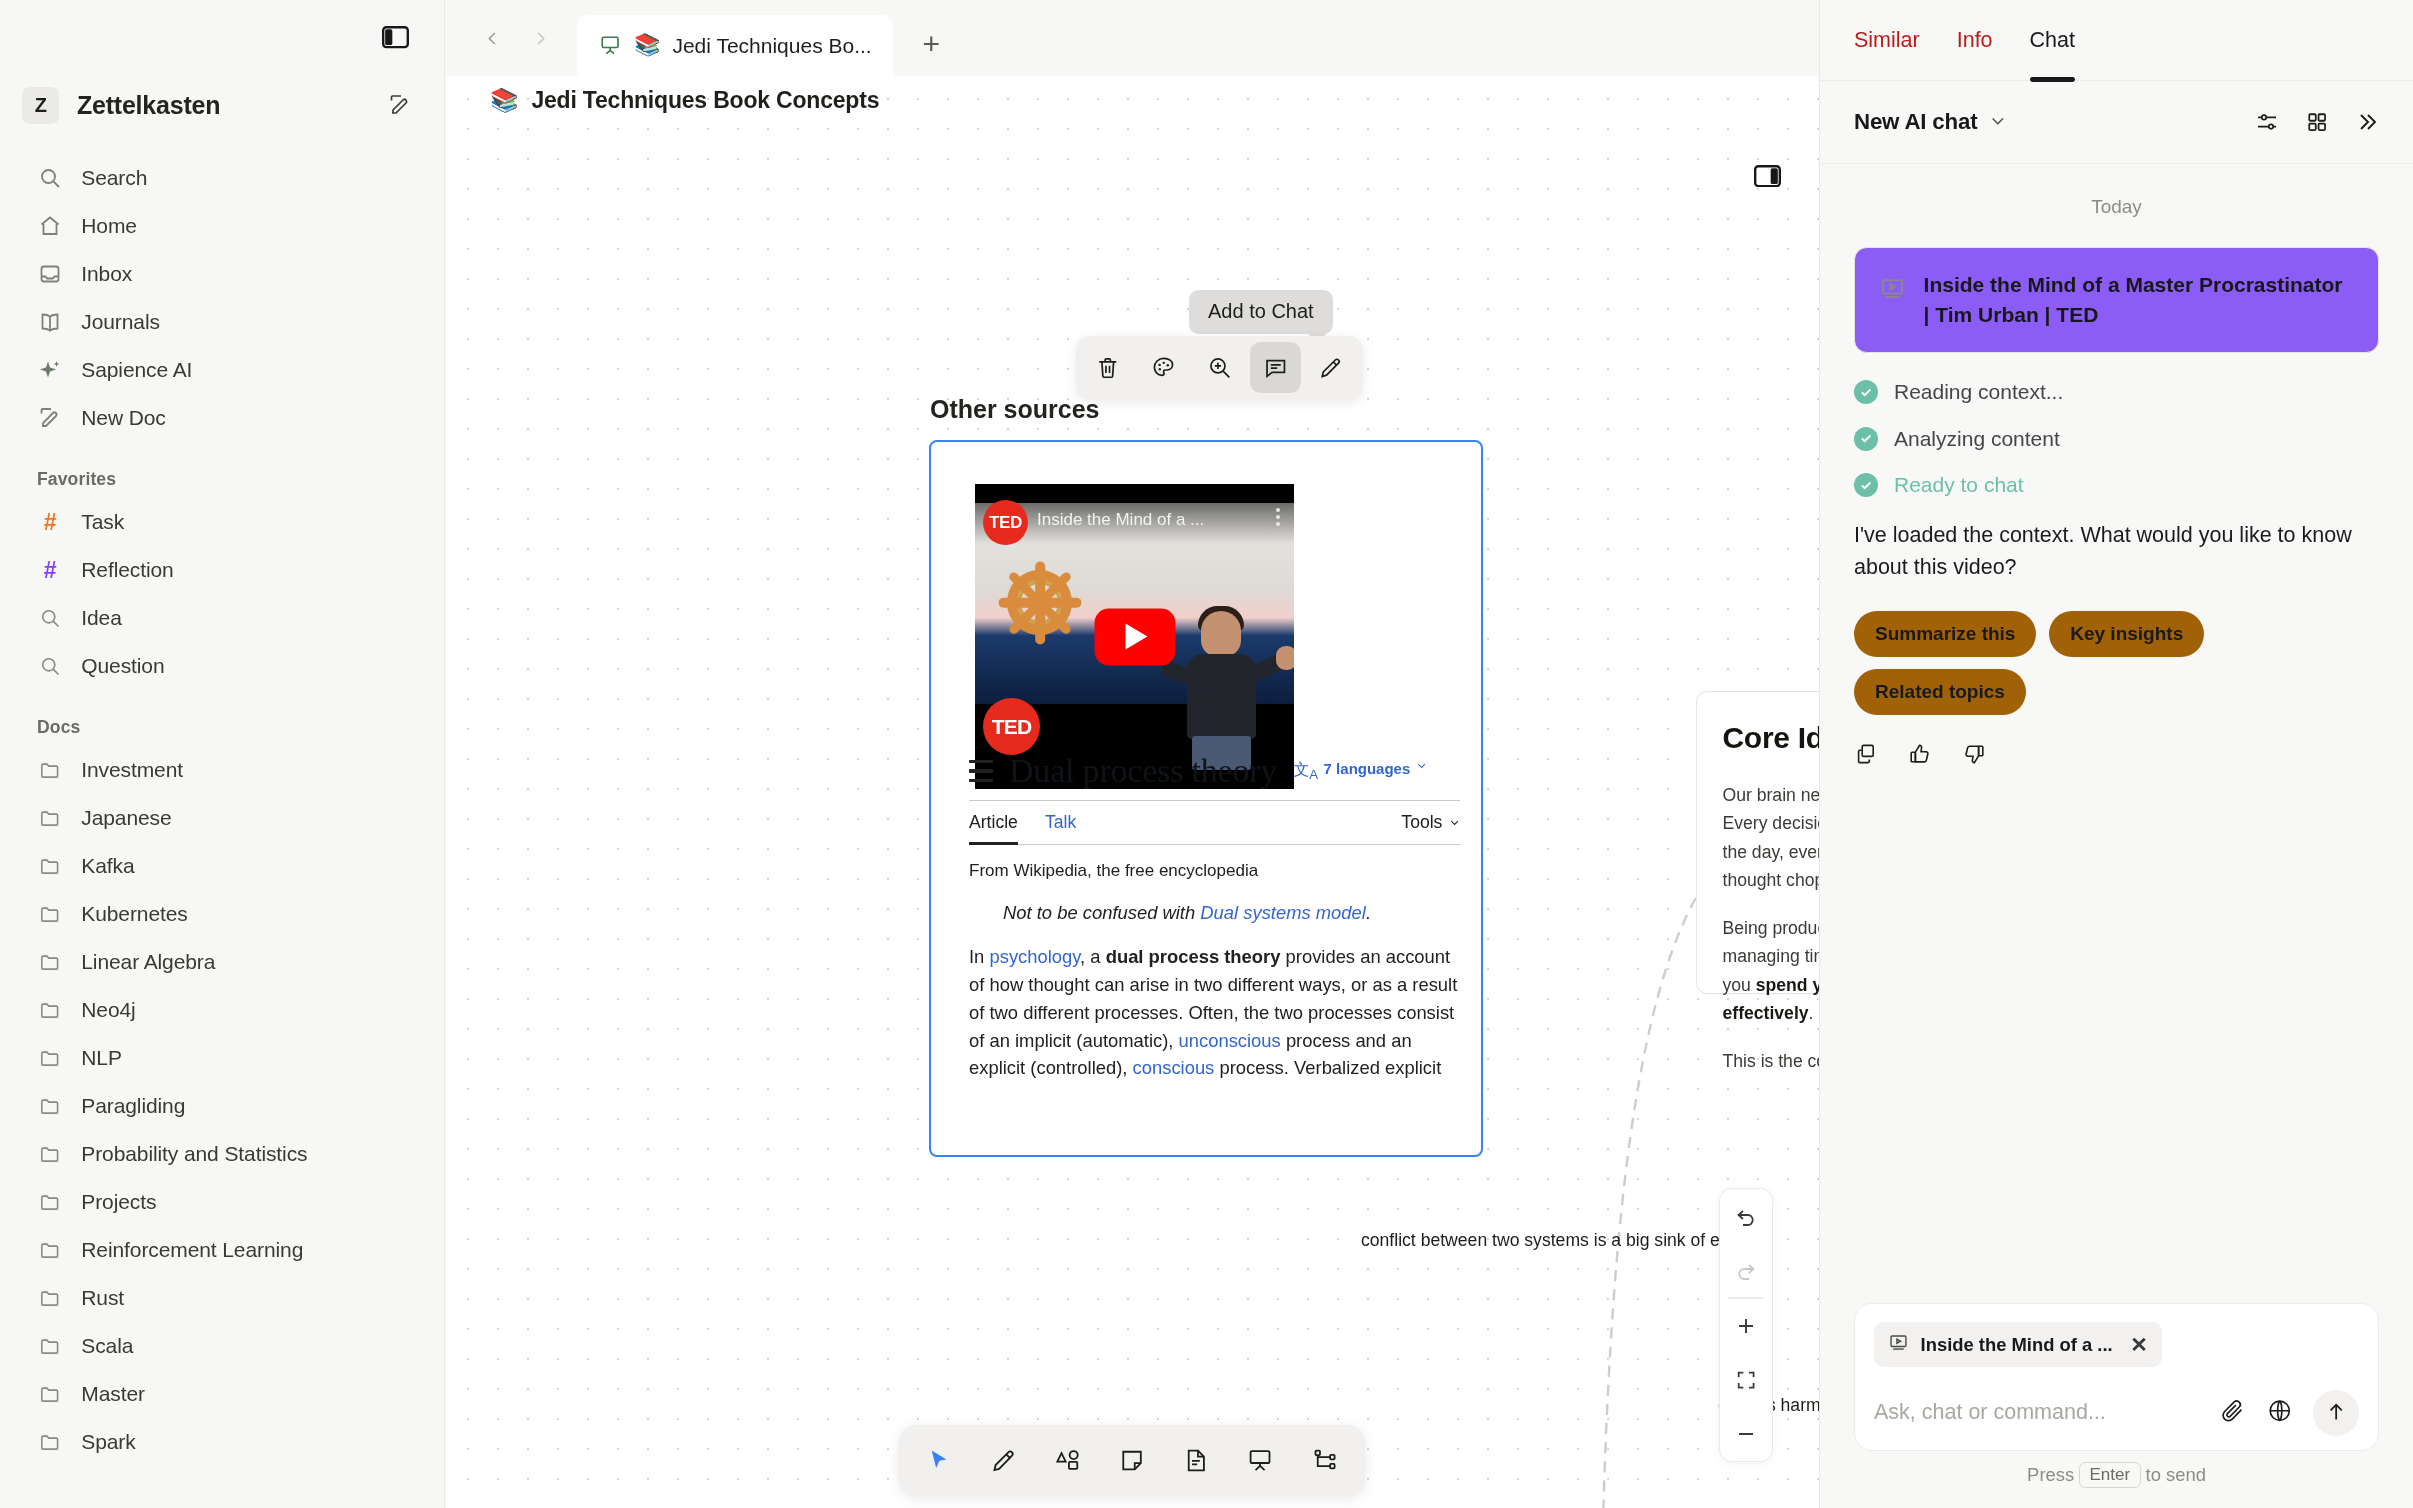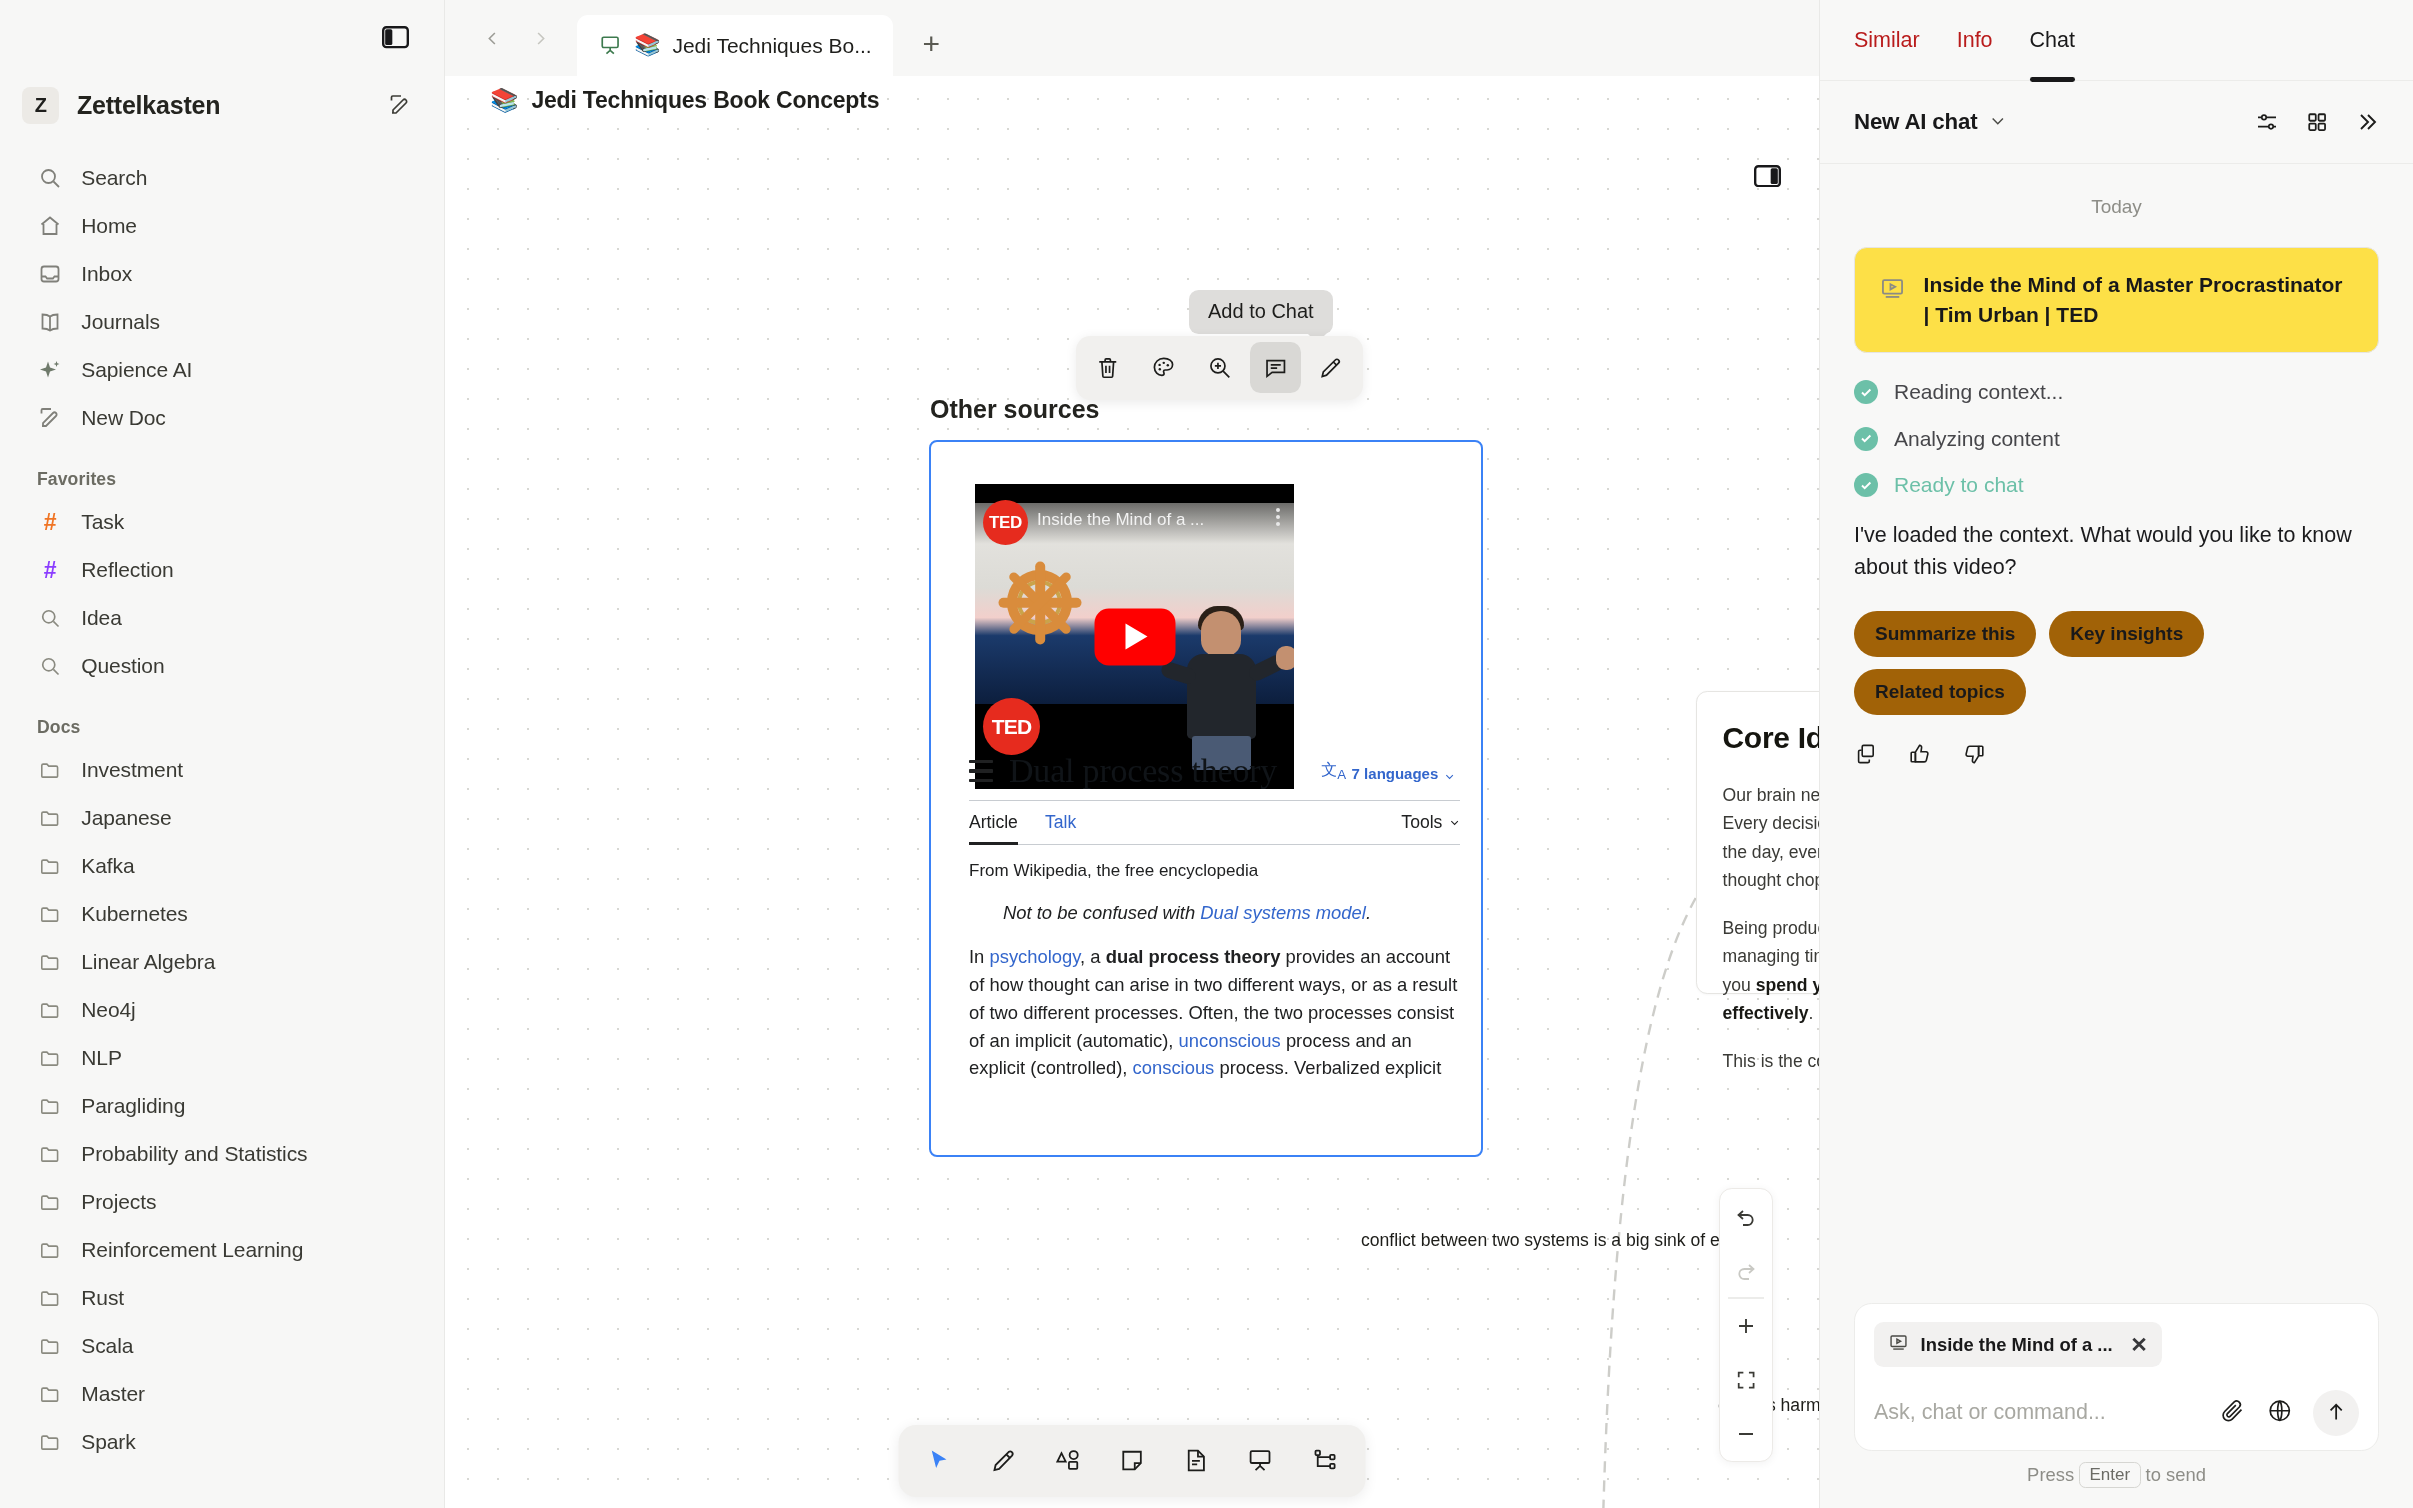--- a/index.html
+++ b/index.html
@@ -139,21 +139,21 @@
   .vt-play::after { content:''; border-left:22.3px solid #fff; border-top:13.6px solid transparent; border-bottom:13.6px solid transparent; margin-left:4.8px;}
 
   .wiki { position: absolute; left: 38px; top: 310px; right: 21px; }
   .wiki-h { display: flex; align-items: center; gap: 16px; }
   .wiki-listicon { width: 24px; height: 22.3px; display:flex;flex-direction:column;justify-content:space-between; flex:none; }
   .wiki-listicon span { height:3.2px; background:#202122; border-radius:0.8px; }
   .wiki-listicon span:nth-child(1){ width:24px;}
   .wiki-listicon span:nth-child(2){ width:24px;}
   .wiki-listicon span:nth-child(3){ width:24px;}
   .wiki-title { font-family:"Liberation Serif", serif; font-size: 34px; color: #101418; font-weight: 400; letter-spacing:-0.2px;}
-  .wiki-lang { display:flex; align-items:flex-end; gap:5.6px; font-size:15px; font-weight:700; color:#3366cc; white-space:nowrap;margin-left:28px;}
+  .wiki-lang { display:flex; align-items:flex-start; gap:5.6px; font-size:15px; font-weight:700; color:#3366cc; white-space:nowrap;}
   .wiki-lang .xa { font-size:16px; color:#3366cc; font-weight:400;}
   .wiki-tabs { margin-top: 9.6px; border-top: 1.6px solid #c8ccd1; border-bottom: 1.6px solid #c8ccd1;
      display:flex; align-items:center; height:45px; font-size:17.6px; }
   .wiki-tab { color:#202122; margin-right: 27px; padding-bottom:0; position:relative; height:100%; display:flex; align-items:center;}
   .wiki-tab.active::after { content:''; position:absolute; left:0; right:0; bottom:-1.6px; height:3.2px; background:#202122; }
   .wiki-tab.link { color:#3366cc; }
   .wiki-tools { margin-left:auto; display:flex; align-items:center; gap:6.4px; color:#202122; }
   .wiki-from { margin-top: 16px; font-size: 17px; color: #202122; }
   .wiki-note { margin-top: 21px; margin-left: 34px; font-size: 18.4px; font-style: italic; color:#202122;}
   .wiki-note a { color:#3366cc; text-decoration:none; font-style:italic;}
@@ -207,21 +207,21 @@
 
   .rp-sub { height: 83px; display:flex; align-items:center; padding: 0 34px; border-bottom:1.6px solid #ececea;}
   .rp-chatname { font-size:22.3px; font-weight:700; color:#19191a; letter-spacing:-0.2px;}
   .rp-chev { margin-left:11.2px; color:#4a4a45; }
   .rp-acts { margin-left:auto; display:flex; align-items:center; gap:27px; color:#1d1d1b;}
   .rp-act { cursor:pointer; display:flex; align-items:center; justify-content:center;}
 
   .rp-body { flex:1; padding: 32px 34px 0 34px; overflow:hidden; }
   .rp-today { text-align:center; font-size:19px; color:#8d8d87; margin-bottom: 29px; }
   .ctx-card {
-    border:1.6px solid #e6e5e3; border-radius:12.8px; background:#fde047;
+    border:1.6px solid #e6e5e3; border-radius:12.8px; background:#8b5cf6;
     padding: 22.3px 24px; display:flex; gap:17.6px; align-items:flex-start; margin-bottom: 27px;
   }
   .ctx-card .vico { flex:none; margin-top:4.8px; }
   .ctx-card .t { font-size:21px; font-weight:700; line-height:1.42; color:#18181a; }
 
   .step { display:flex; align-items:center; gap:16px; margin-bottom: 22.3px; text-align: center; }
   .step .chk { width:24px; height:24px; border-radius:50%; background:#6cc0a8; display:flex; align-items:center; justify-content:center; flex:none;}
   .step .chk svg { display:block; }
   .step .lbl { font-size:21px; color:#46464a; }
   .step.done .lbl { color:#6cc0a8; }

